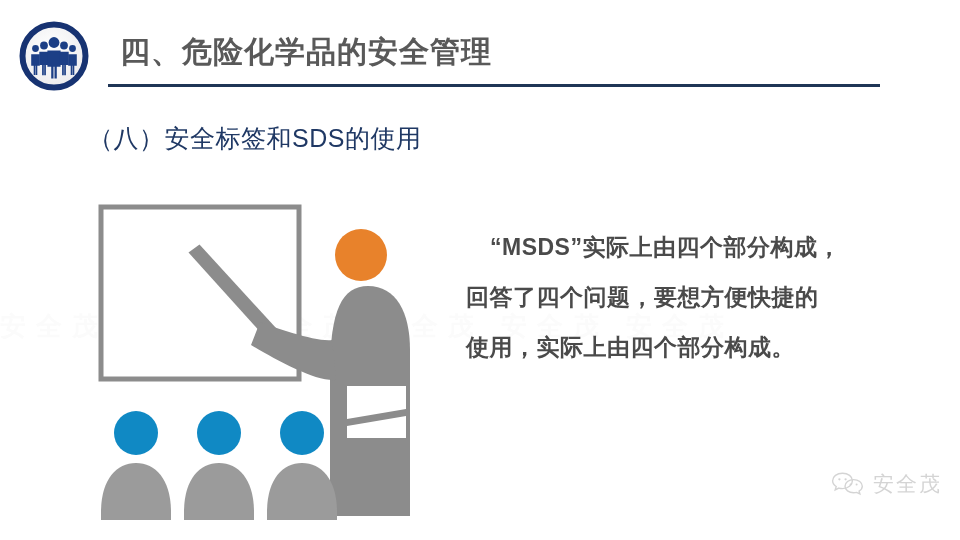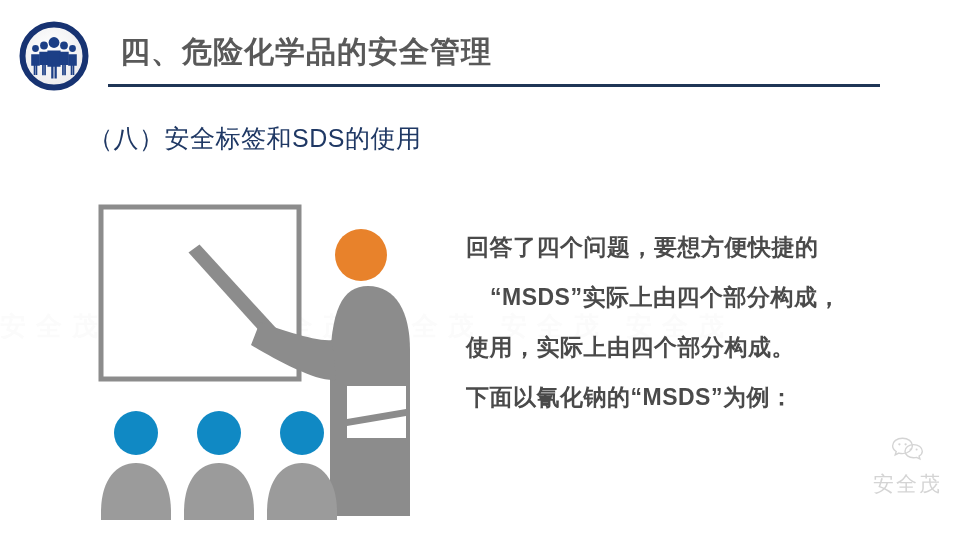--- a/index.html
+++ b/index.html
@@ -115,21 +115,20 @@
 
   
   #corner-watermark {
     position: absolute;
     right: 18px;
     bottom: 22px;
     display: flex;
     align-items: center;
     gap: 8px;
     opacity: 0.42;
-    flex-direction: column;
   }
   #corner-watermark .wm-text {
     font-size: 21px;
     color: #9a9a9a;
     letter-spacing: 2px;
     white-space: nowrap;
   }
   #corner-watermark svg { display: block; }
 </style>
 </head>
@@ -226,24 +225,23 @@
       <g>
         <circle cx="222" cy="243" r="22" fill="#1089C4"></circle>
         <path d="M187 350 L187 322 C 187 290, 202 273, 222 273
                  C 242 273, 257 290, 257 322 L 257 350 Z" fill="#9B9B9B"></path>
       </g>
 
     </svg>
   </div>
 
   <div id="body-text">
+    <span class="tline indent">“MSDS”实际上由四个部分构成，</span>
     <span class="tline">回答了四个问题，要想方便快捷的</span>
-    <span class="tline indent">“MSDS”实际上由四个部分构成，</span>
     <span class="tline">使用，实际上由四个部分构成。</span>
-    <span class="tline">下面以氰化钠的“MSDS”为例：</span>
   </div>
 
   <div id="corner-watermark">
     <span>
       <svg width="34" height="26" viewBox="0 0 34 26" aria-hidden="true">
         <g fill="none" stroke="#9a9a9a" stroke-width="1.4">
           <path d="M11.5 2.2 C5.9 2.2 1.6 5.6 1.6 9.7
                    C1.6 12.0 3.0 14.1 5.2 15.5
                    L4.2 18.9 L7.9 17.1
                    C9.0 17.4 10.2 17.6 11.5 17.6

